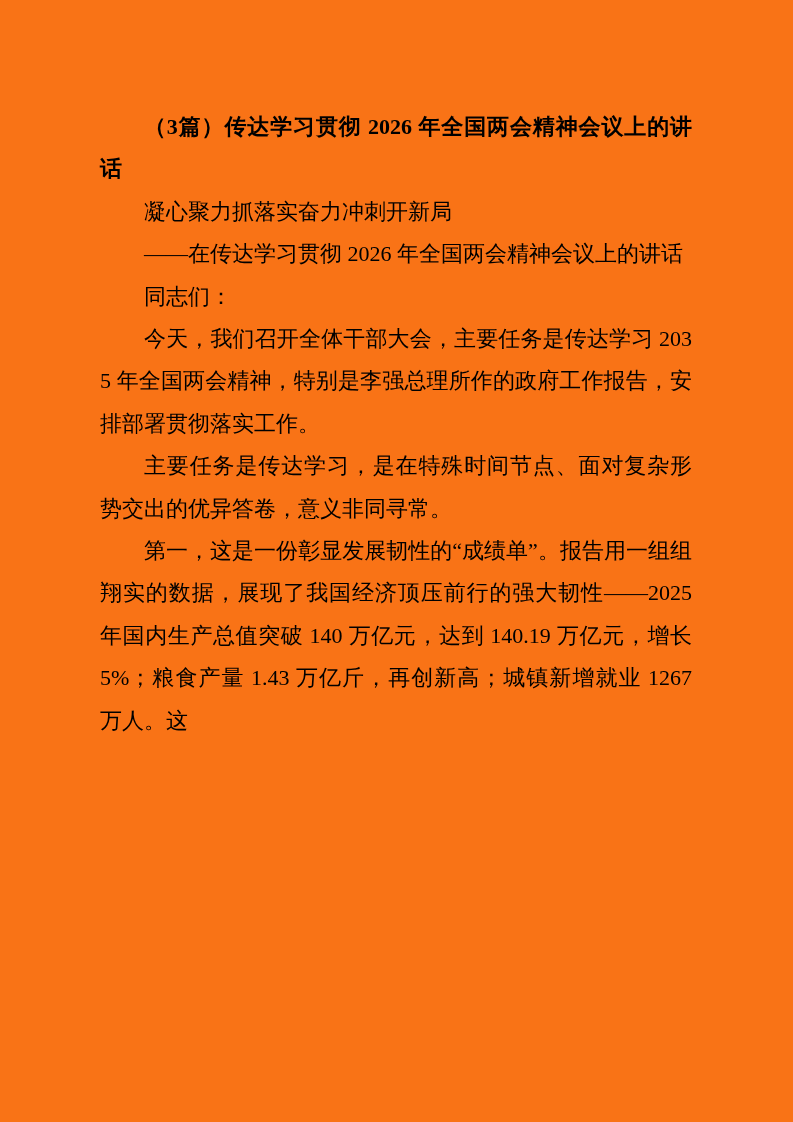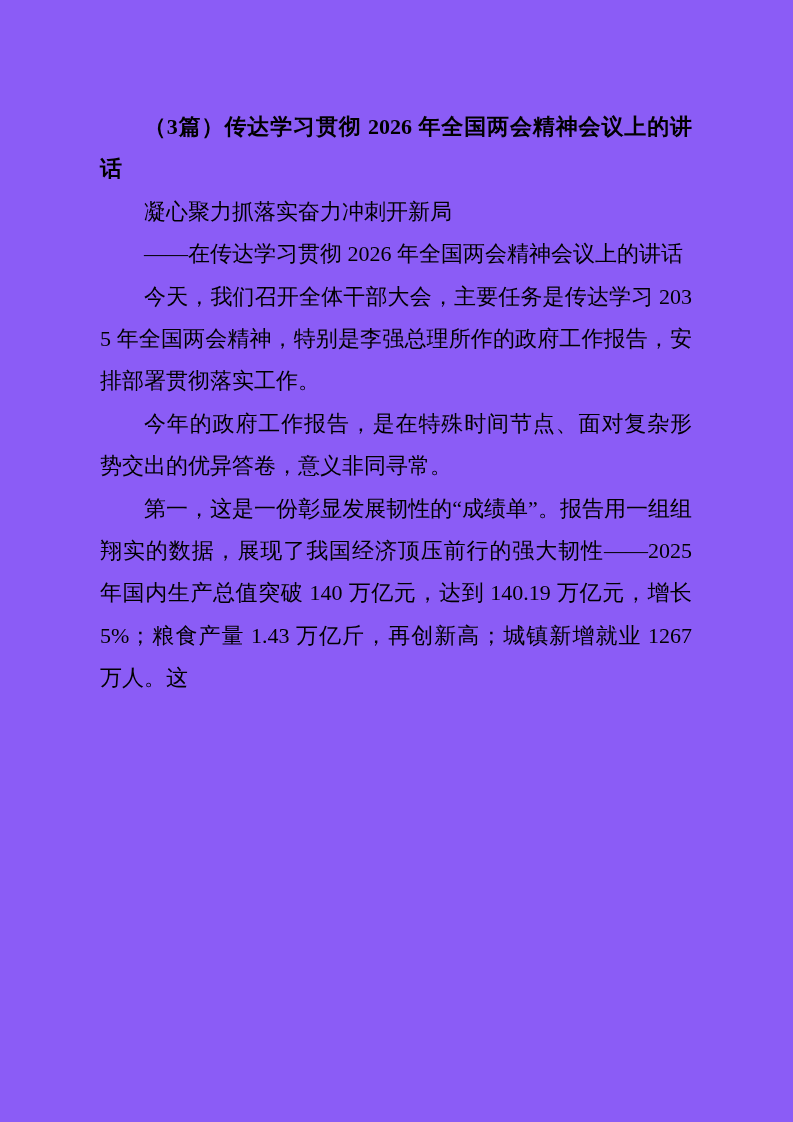--- a/index.html
+++ b/index.html
@@ -6,21 +6,21 @@
     html, body {
       margin: 0;
       padding: 0;
       background: #ffffff;
     }
     .page {
       position: relative;
       width: 793px;
       height: 1122px;
       margin: 0 auto;
-      background: #8b5cf6;
+      background: #f97316;
       color: #000000;
       font-family: "Liberation Serif", "DejaVu Serif", serif;
       font-size: 22px;
       line-height: 42.4px;
       padding: 106px 101px 0 100px;
       overflow: hidden;
     }
     .page p {
       margin: 0;
       text-align: justify;
@@ -42,21 +42,22 @@
 </head>
 <body>
 
 <div class="page">
   <p class="doc-title">（3篇）传达学习贯彻 2026 年全国两会精神会议上的讲话</p>
 
   <p>凝心聚力抓落实奋力冲刺开新局</p>
 
   <p>——在传达学习贯彻 2026 年全国两会精神会议上的讲话</p>
 
+  <p class="salutation">同志们：</p>
 
   <p>今天，我们召开全体干部大会，主要任务是传达学习 2035 年全国两会精神，特别是李强总理所作的政府工作报告，安排部署贯彻落实工作。</p>
 
 
 
-  <p>今年的政府工作报告，是在特殊时间节点、面对复杂形势交出的优异答卷，意义非同寻常。</p>
+  <p>主要任务是传达学习，是在特殊时间节点、面对复杂形势交出的优异答卷，意义非同寻常。</p>
 
   <p>第一，这是一份彰显发展韧性的“成绩单”。报告用一组组翔实的数据，展现了我国经济顶压前行的强大韧性——2025 年国内生产总值突破 140 万亿元，达到 140.19 万亿元，增长 5%；粮食产量 1.43 万亿斤，再创新高；城镇新增就业 1267 万人。这</p>
 </div>
 
 </body></html>

